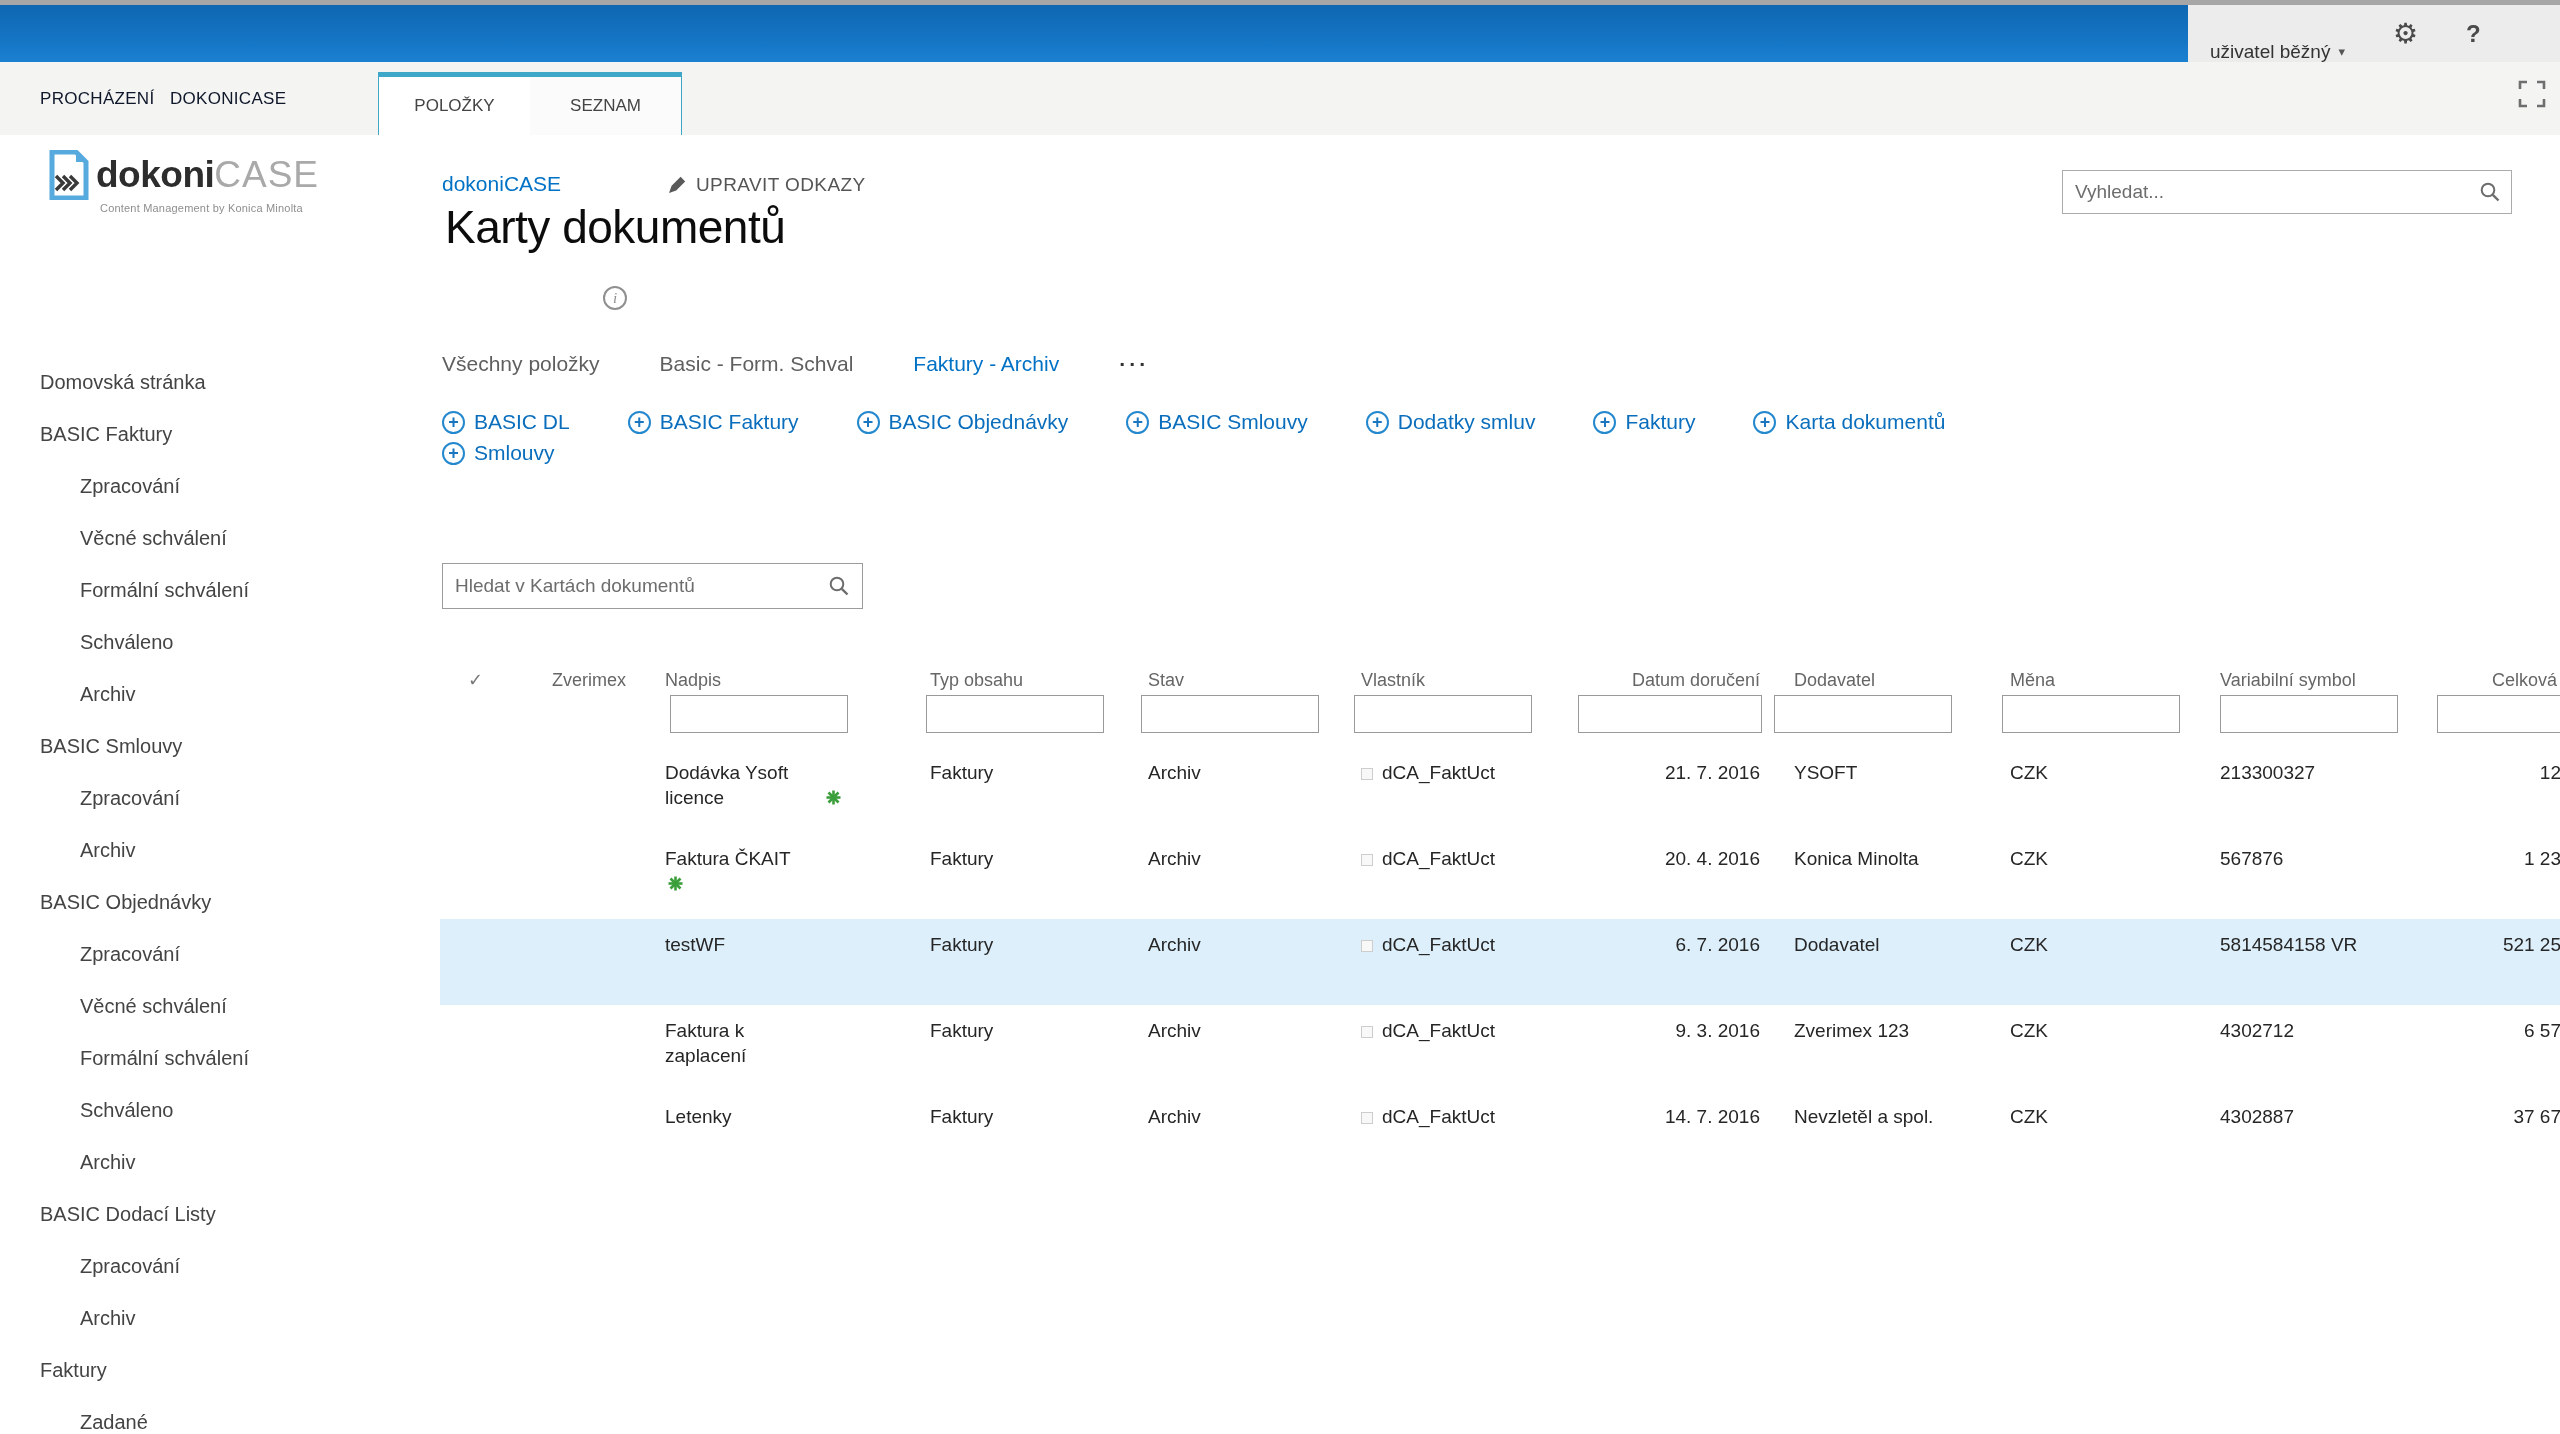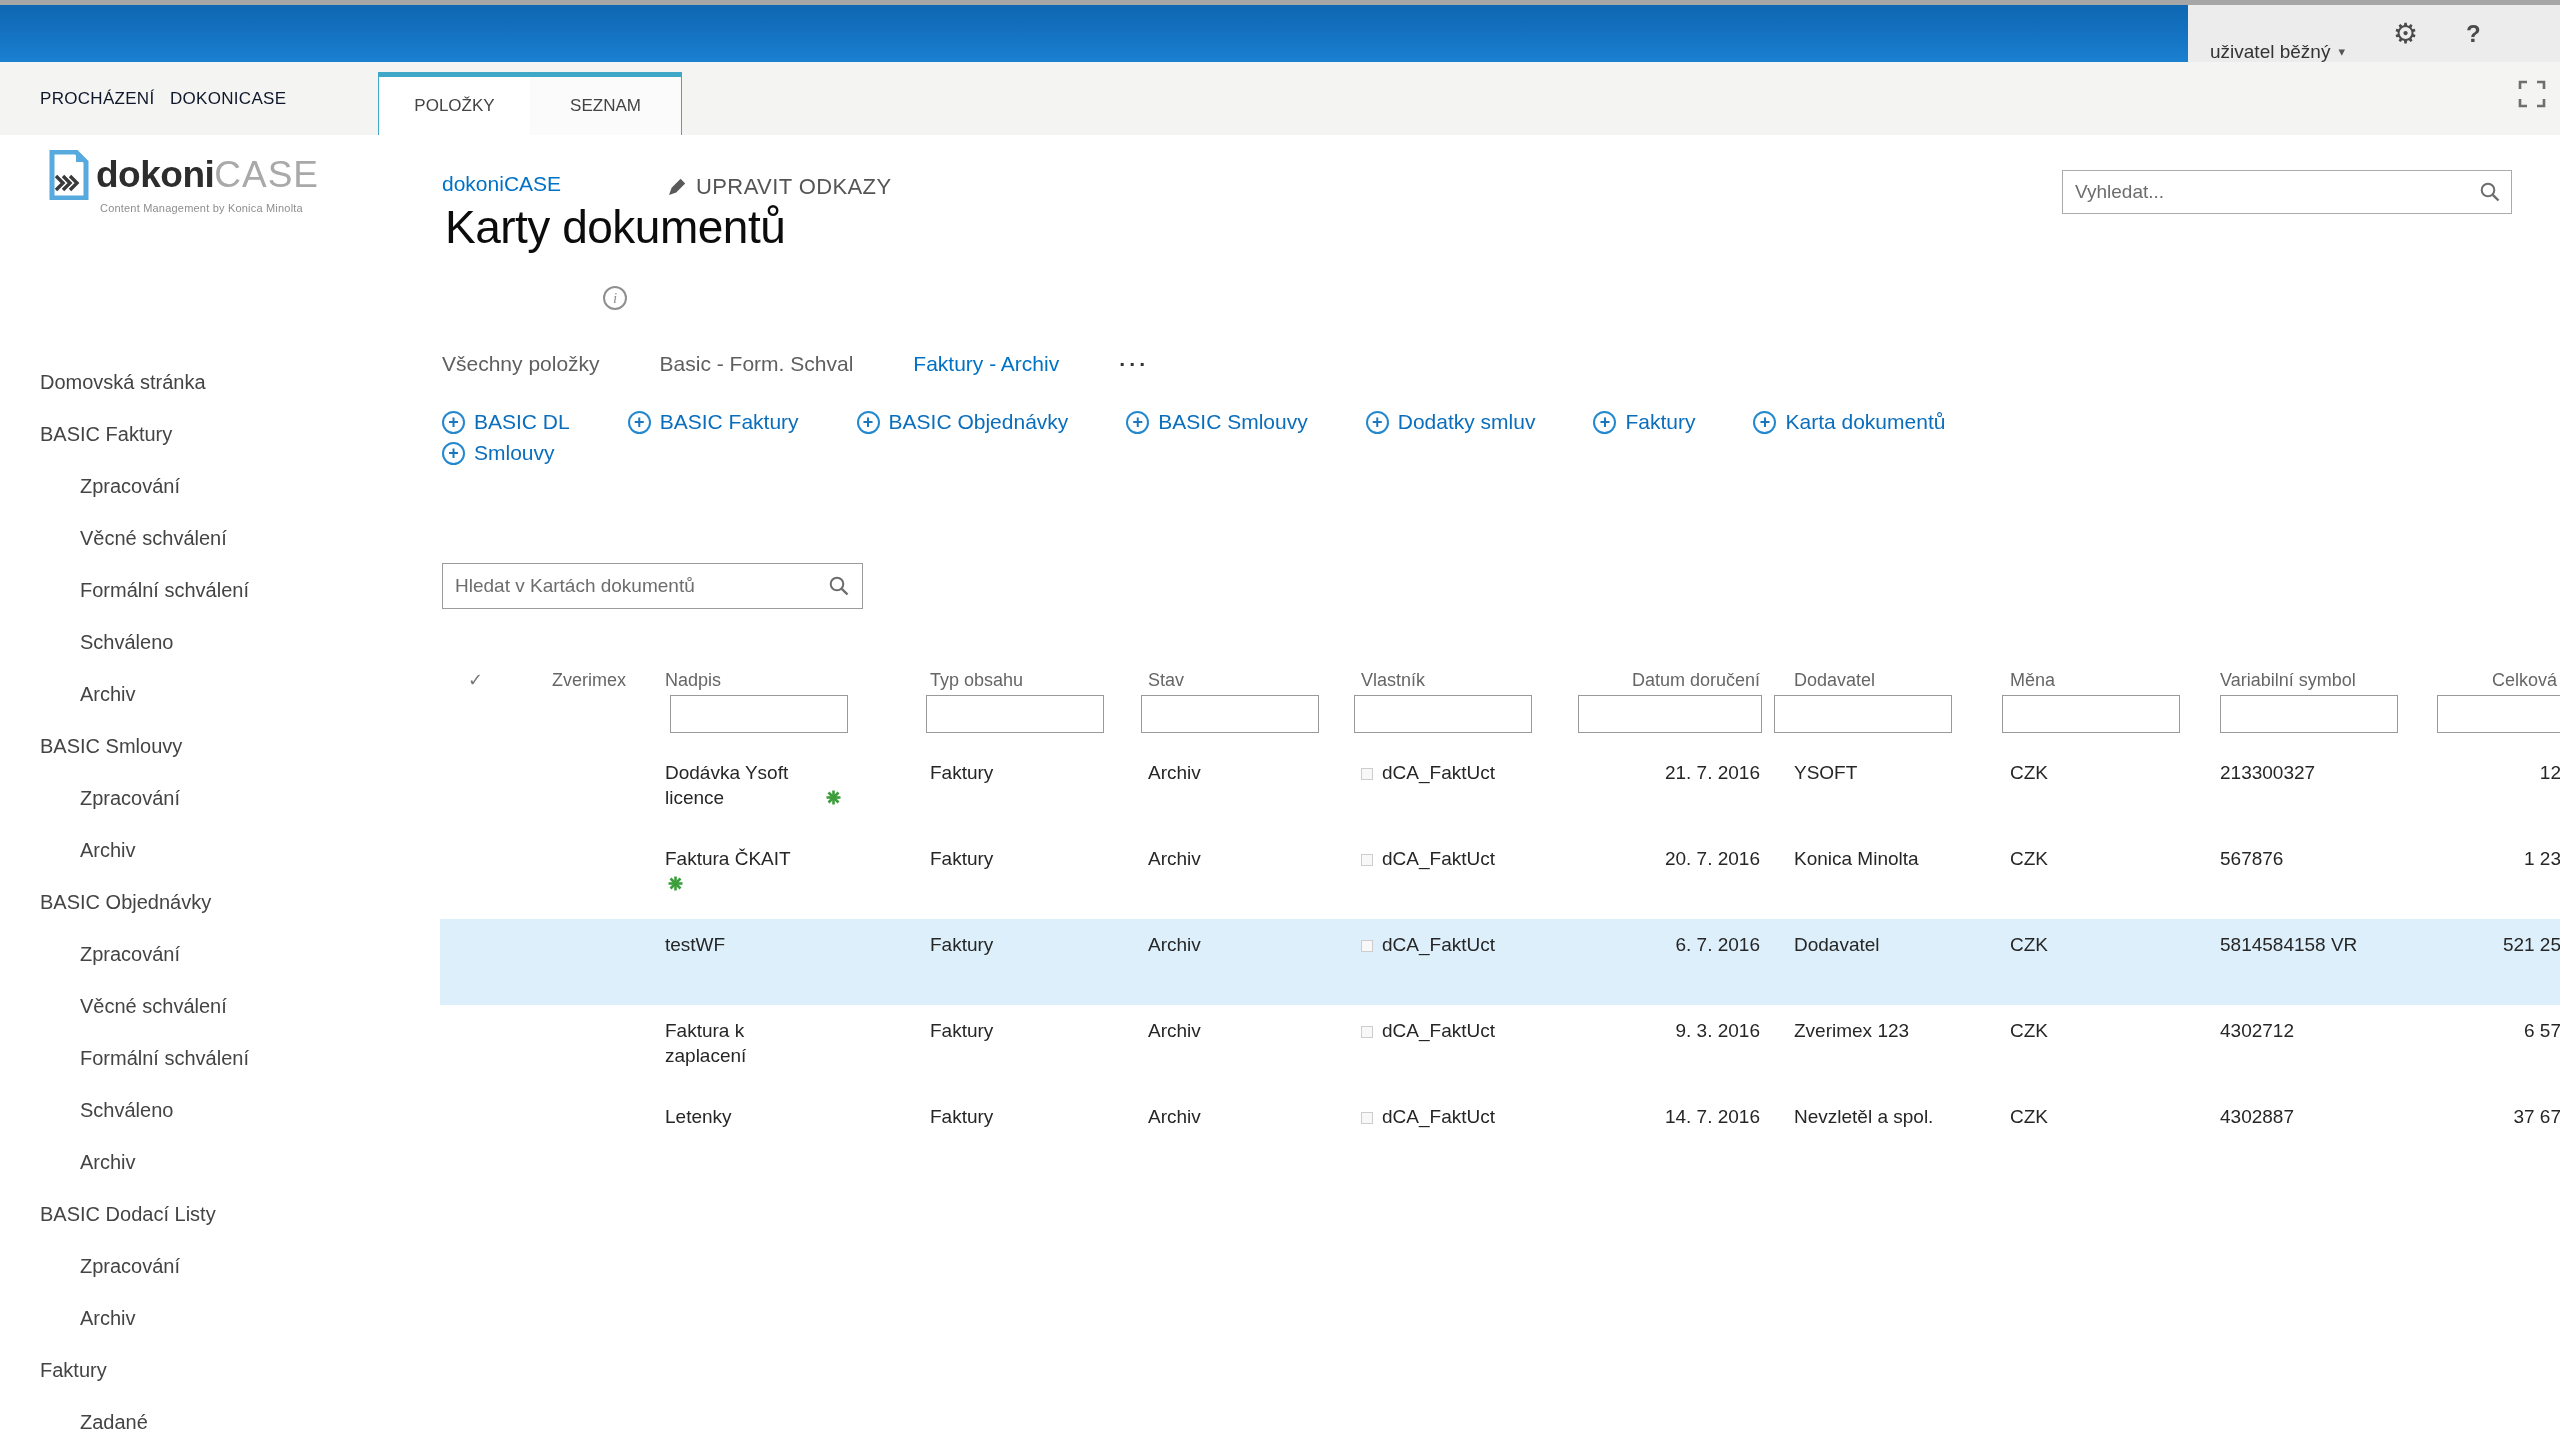--- a/index.html
+++ b/index.html
@@ -44,21 +44,21 @@
   .sidebar { position:absolute; left:40px; top:356px; width:380px; }
   .sidebar li { list-style:none; height:52px; display:flex; align-items:center;
                 font-size:20px; color:#444; cursor:pointer; }
   .sidebar li.lvl1 { padding-left:40px; }
 
   
   .content { position:absolute; left:440px; top:0; width:2127px; height:1434px; }
   .crumb { position:absolute; left:2px; top:172px; font-size:21px; color:#0072c6;
            text-decoration:none; cursor:pointer; }
   .edit-links { position:absolute; left:227px; top:174px; display:flex; align-items:center; gap:10px;
-                font-size:22px; color:#555; letter-spacing:.4px; cursor:pointer; }
+                font-size:19px; color:#555; letter-spacing:.4px; cursor:pointer; }
   .search-top { position:absolute; left:1622px; top:170px; width:450px; height:44px;
                 border:1px solid #ababab; background:#fff; display:flex; align-items:center; padding:0 10px 0 12px; }
   .search-top input { flex:1; border:none; outline:none; font-size:19px; color:#444;
                       font-family:"Liberation Sans",sans-serif; background:transparent; }
   .search-top input::placeholder, .list-search input::placeholder { color:#6d6d6d; opacity:1; }
   .page-title { position:absolute; left:5px; top:200px; display:flex; align-items:center; gap:22px;flex-direction:column; }
   .page-title h1 { font-size:46px; font-weight:400; color:#0c0c0c; letter-spacing:-0.5px; }
   .info-icon { width:24px; height:24px; border:2px solid #8f8f8f; border-radius:50%; color:#8f8f8f;
                display:inline-flex; align-items:center; justify-content:center;
                font-family:"Liberation Serif",serif; font-style:italic; font-size:15px;
@@ -315,21 +315,21 @@
             <g stroke="#3a9e3a" stroke-width="2.6">
               <line x1="7.5" y1="0.5" x2="7.5" y2="14.5"></line>
               <line x1="0.5" y1="7.5" x2="14.5" y2="7.5"></line>
               <line x1="2.5" y1="2.5" x2="12.5" y2="12.5"></line>
               <line x1="12.5" y1="2.5" x2="2.5" y2="12.5"></line>
             </g>
           </svg></div>
         <div class="cell c3">Faktury</div>
         <div class="cell c4">Archiv</div>
         <div class="cell c5"><span class="presence"></span><span>dCA_FaktUct</span></div>
-        <div class="cell c6">20. 7. 2016</div>
+        <div class="cell c6">20. 4. 2016</div>
         <div class="cell c7 c-supplier"><span class="sp">Konica Minolta</span></div>
         <div class="cell c8">CZK</div>
         <div class="cell c9">567876</div>
         <div class="cell c6 cell-total">1 23</div>
       </div>
       <div class="trow drow hl">
         <div class="cell c0"></div>
         <div class="cell c1"></div>
         <div class="cell c2 c-title"><span class="tt">testWF</span></div>
         <div class="cell c3">Faktury</div>

